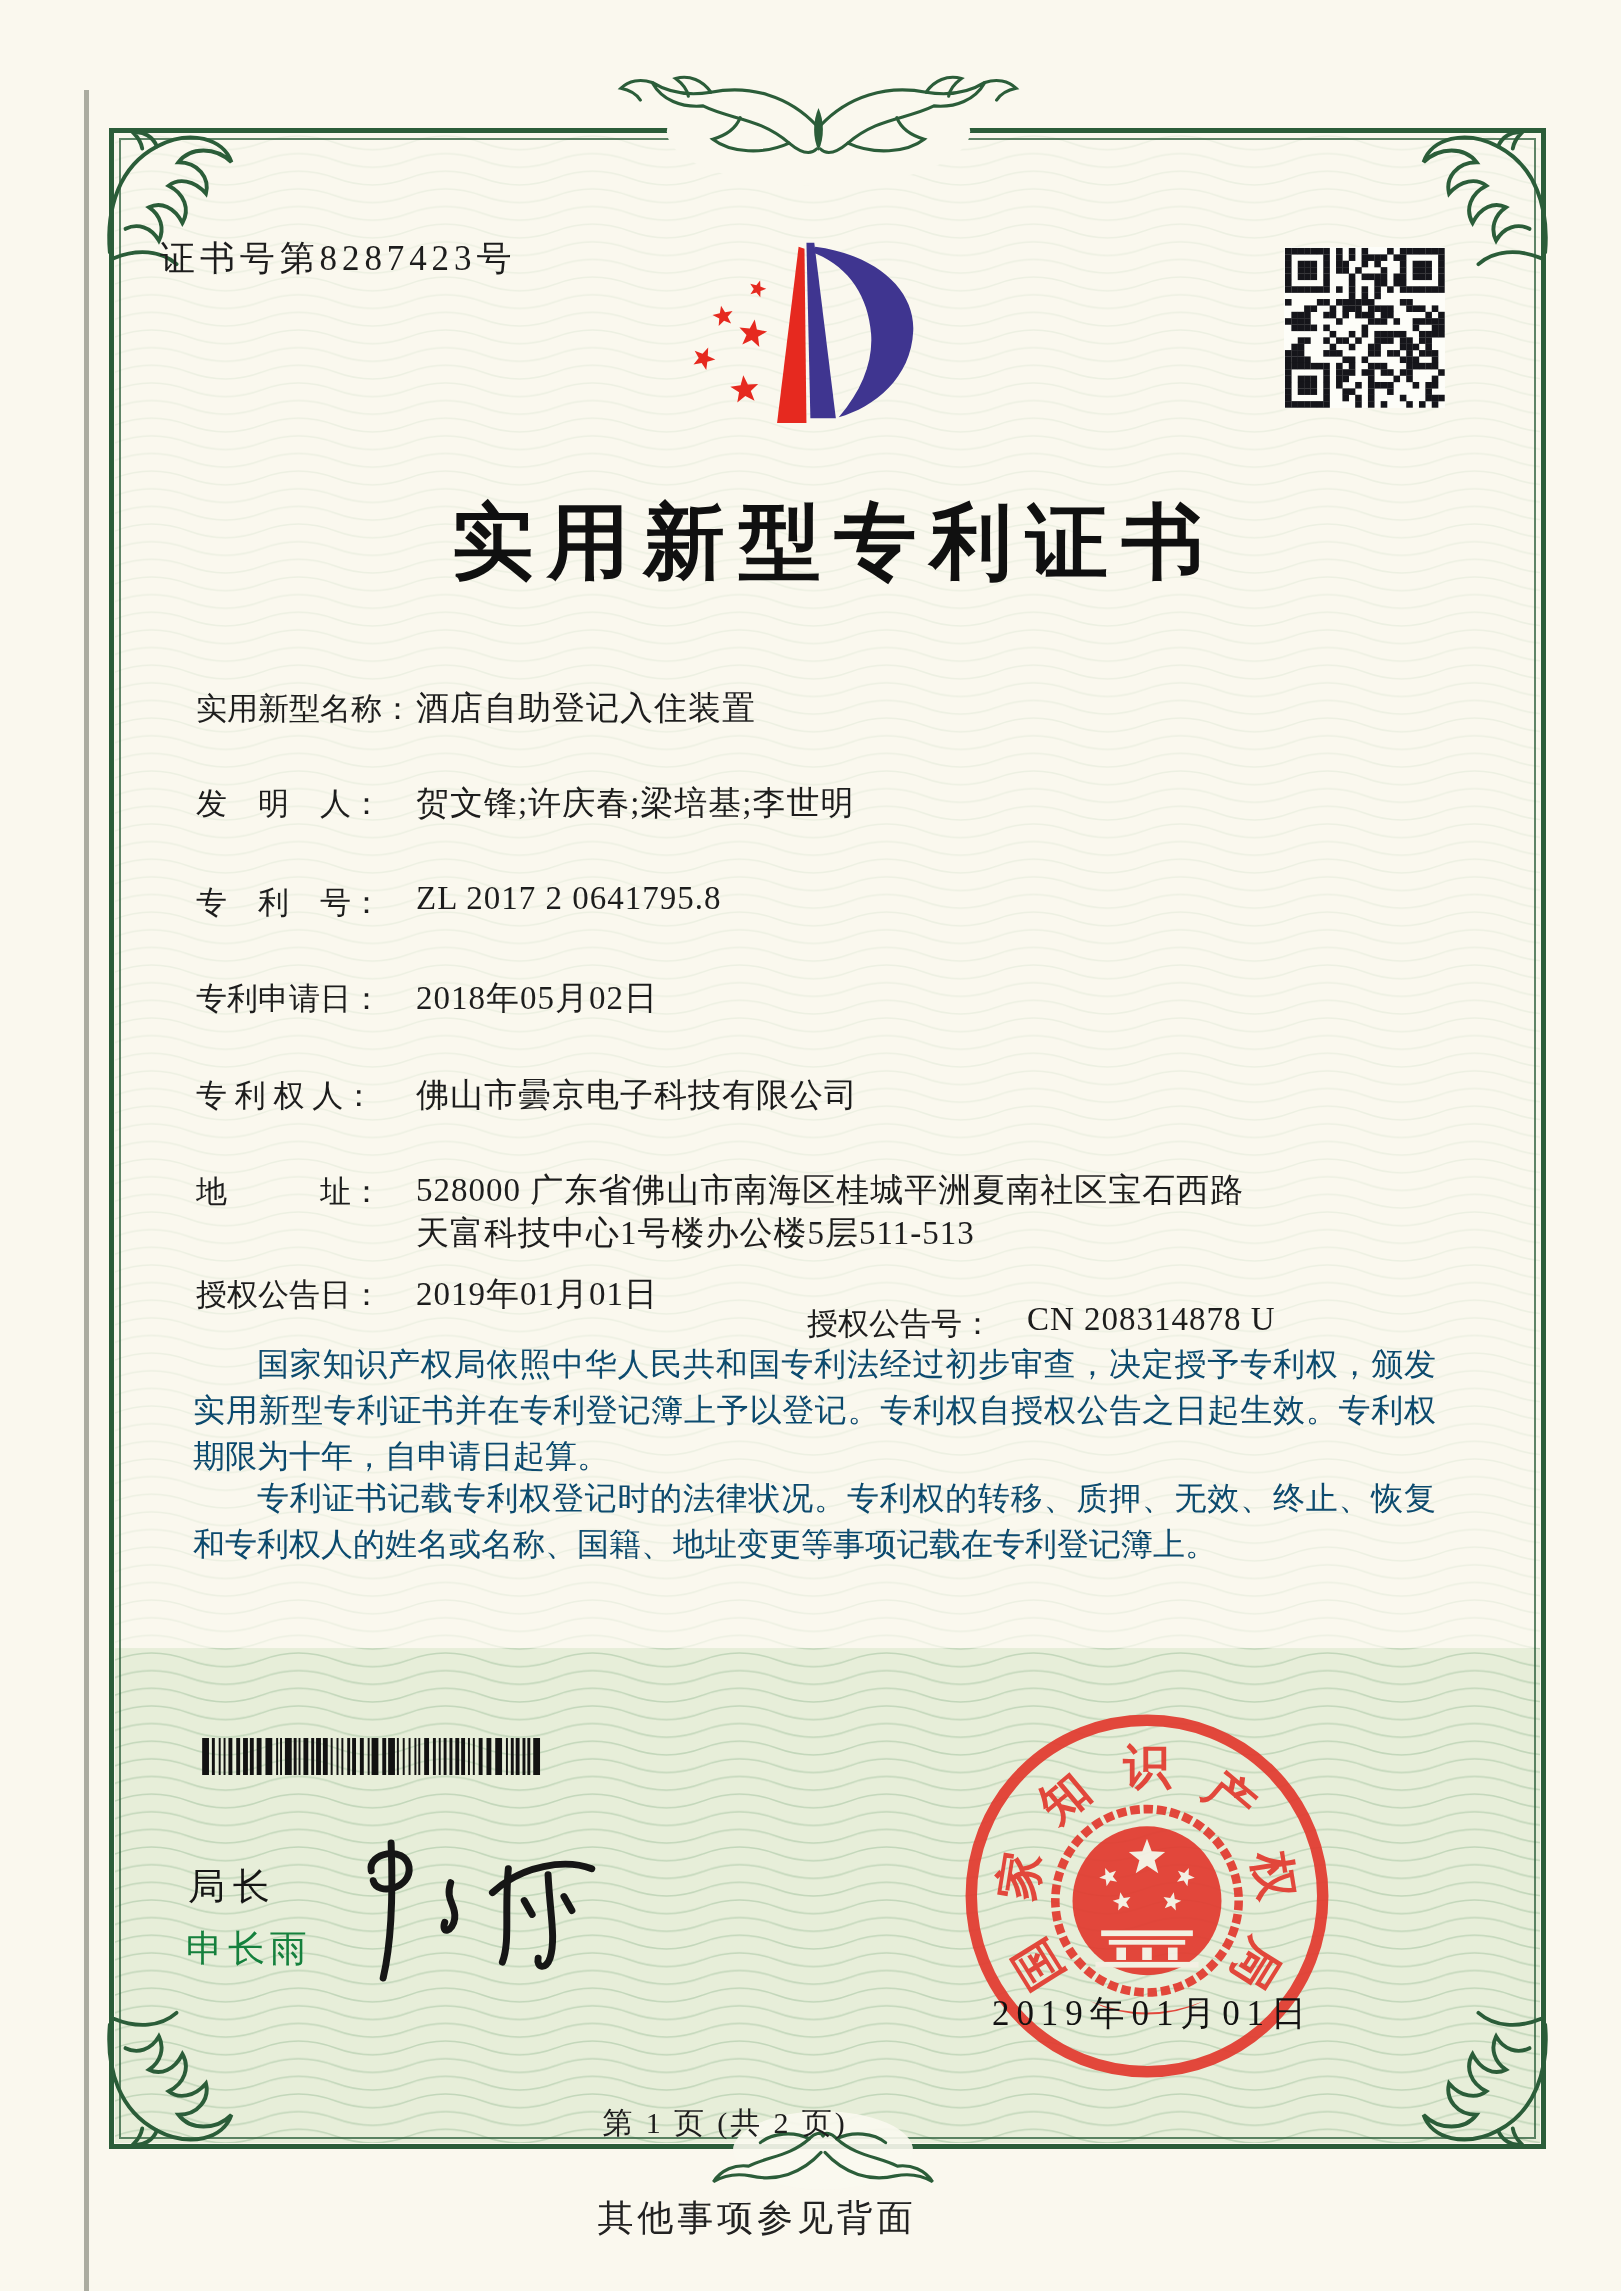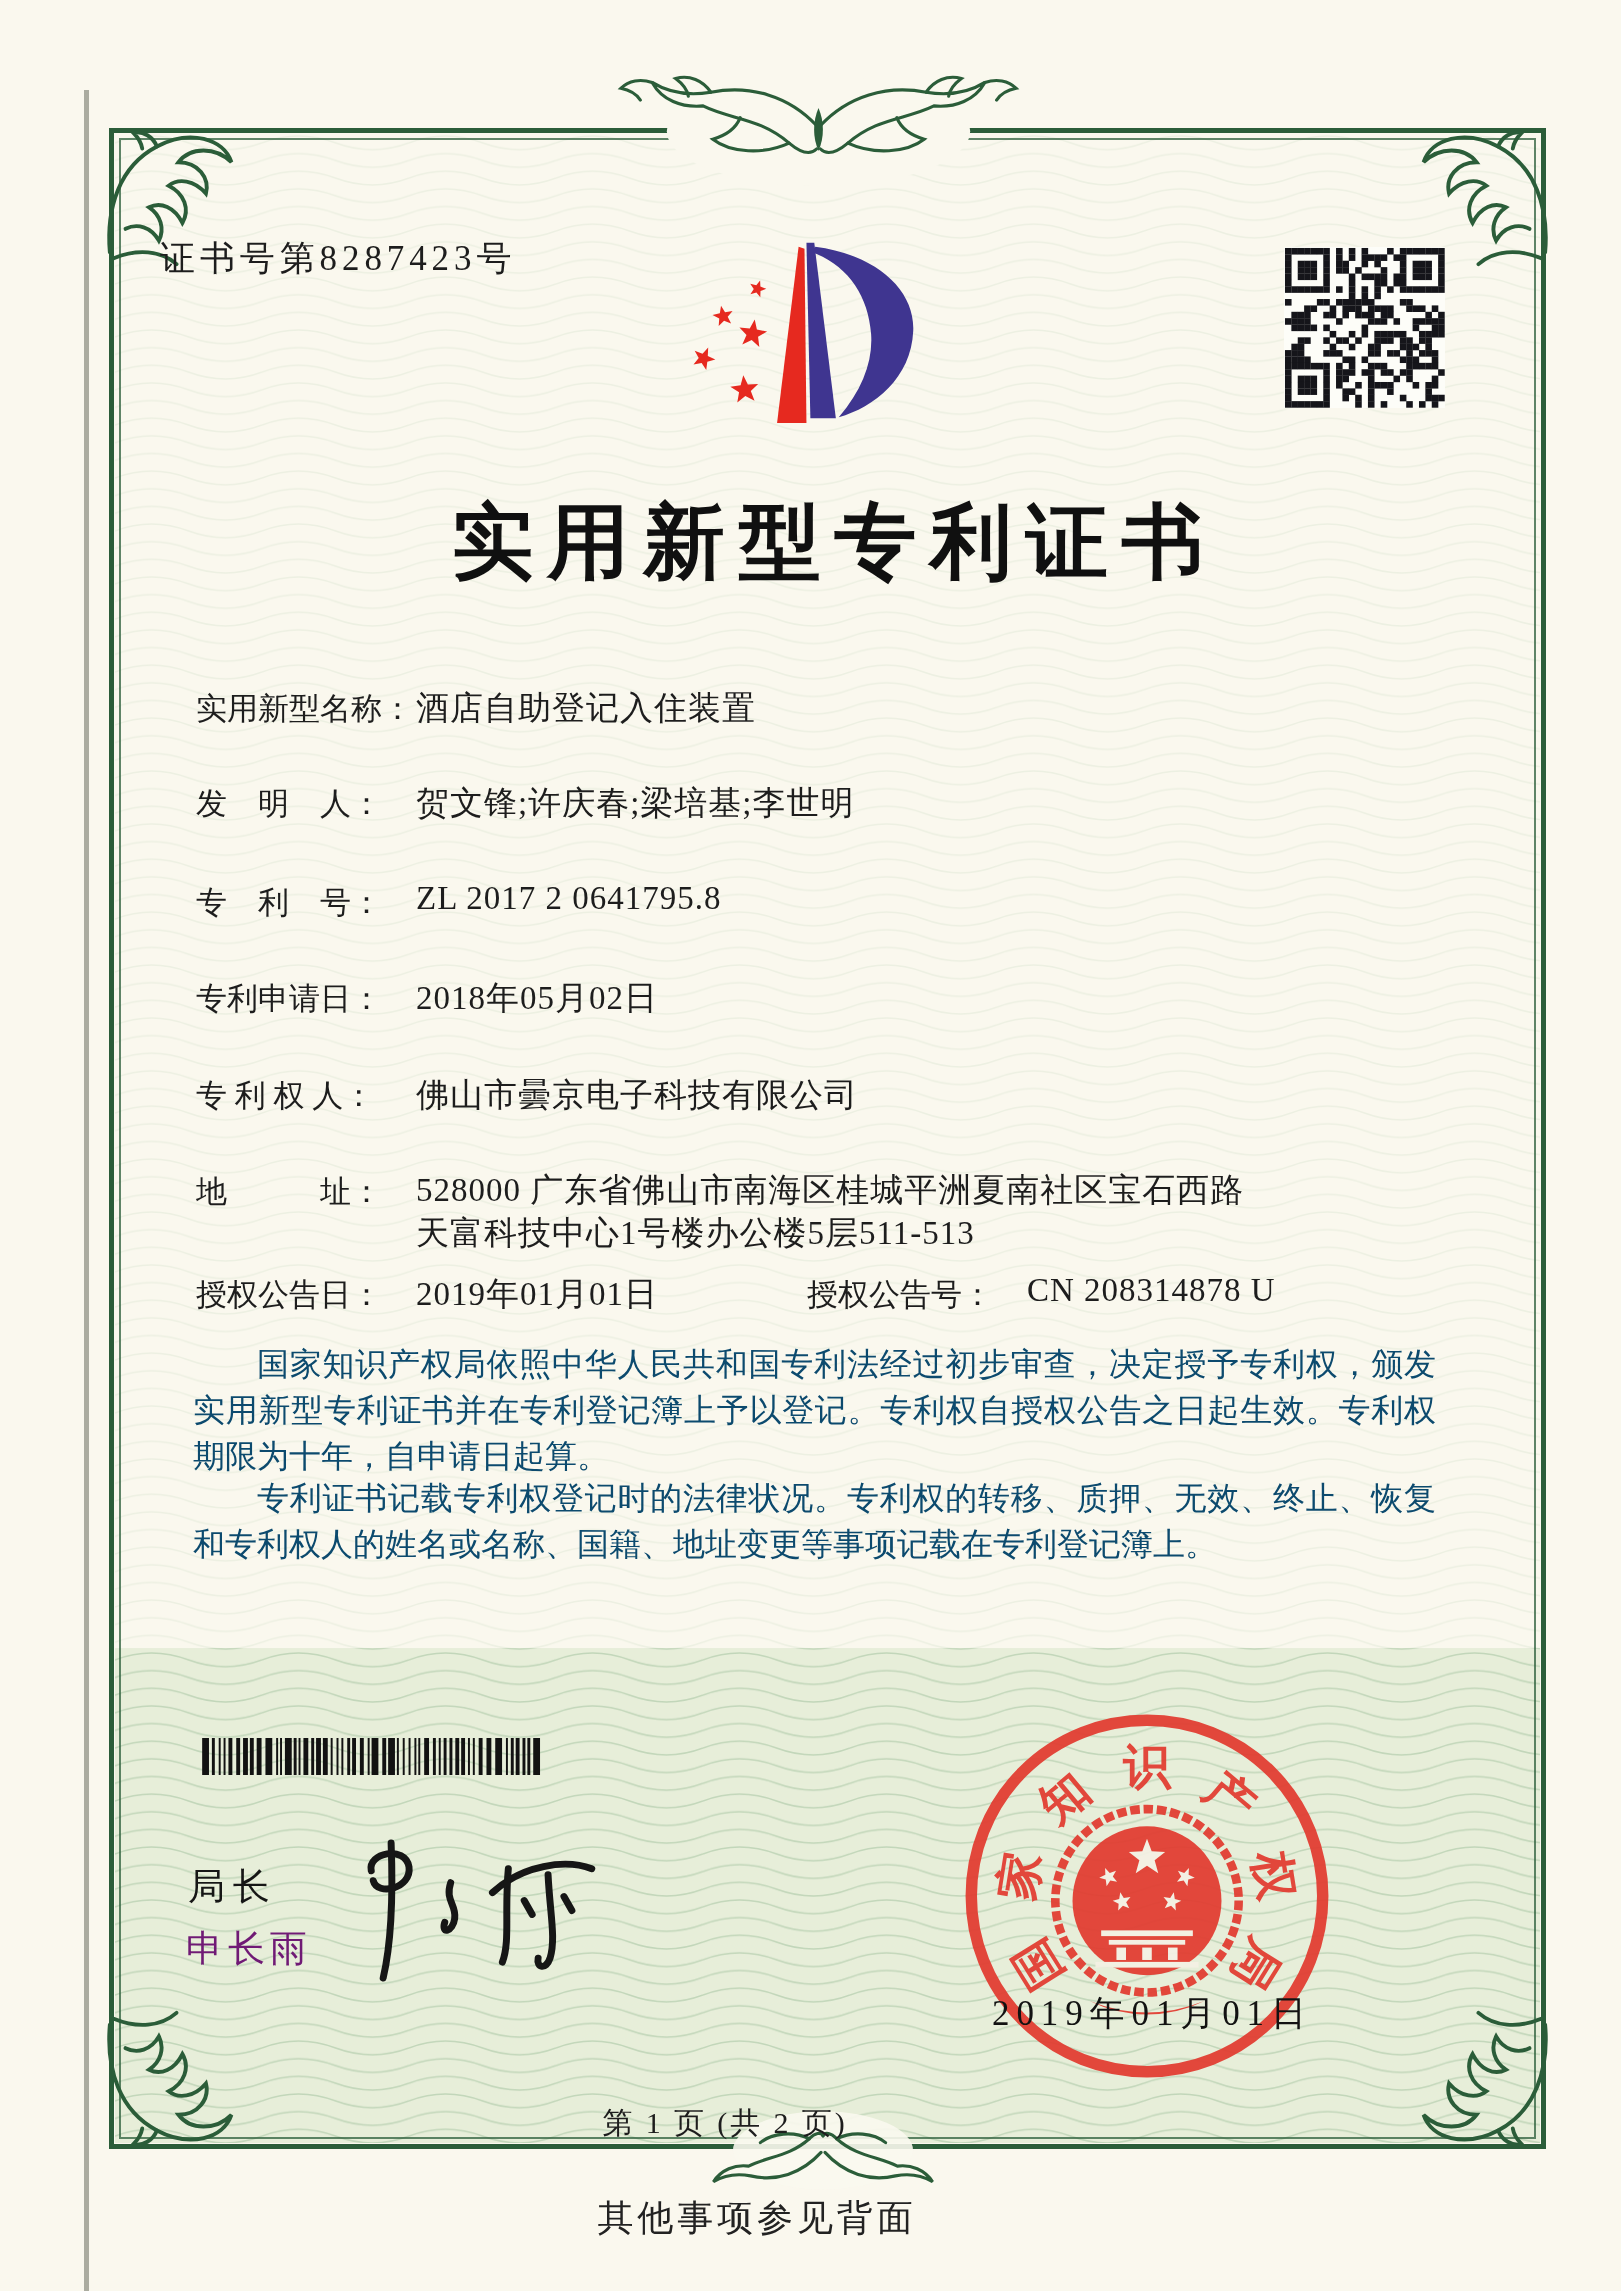--- a/index.html
+++ b/index.html
@@ -24,26 +24,26 @@
   .cert-no{position:absolute;left:160px;top:235px;font-size:35px;letter-spacing:4.9px;}
   .logo{position:absolute;left:684px;top:233px;}
   .qr{position:absolute;left:1284px;top:247px;background:#fdfdf8;}
   .title{position:absolute;left:109px;top:488px;width:1437px;text-align:center;
          font-size:82px;font-weight:bold;letter-spacing:13.7px;text-indent:13.7px;color:#101010;}
   .row{position:absolute;left:196px;display:flex;align-items:flex-start;font-size:33px;}
   .lab{display:inline-block;width:220px;font-size:31px;white-space:nowrap;padding-top:2px;flex:0 0 220px;}
   .val{letter-spacing:1px;white-space:nowrap;}
   .col{display:flex;flex-direction:column;}
   .col span{line-height:43px;white-space:nowrap;}
-  .row2{position:absolute;left:807px;display:flex;font-size:33px;}
+  .row2{position:absolute;left:807px;display:flex;font-size:33px;margin-top:29px;}
   .para{position:absolute;left:193px;width:1243px;font-size:32px;line-height:46px;
         text-align:justify;text-indent:2em;color:#0c4a6e;}
   .barcode{position:absolute;left:199px;top:1738px;}
   .director-title{position:absolute;left:188px;top:1862px;font-size:37px;letter-spacing:7.8px;color:#161616;}
-  .director-name{position:absolute;left:186px;top:1924px;font-size:37px;letter-spacing:4.9px;color:#701a75;}
+  .director-name{position:absolute;left:186px;top:1924px;font-size:37px;letter-spacing:4.9px;color:#15803d;}
   .signature{position:absolute;left:351px;top:1835px;z-index:5;}
   .seal{position:absolute;left:956px;top:1705px;opacity:.93;z-index:4;}
   .seal-ch{font-size:50px;font-weight:bold;fill:var(--seal-red);text-anchor:middle;
            font-family:"Liberation Serif",serif;}
   .seal-date{position:absolute;left:992px;top:1990px;font-size:35px;letter-spacing:6.9px;color:#121212;z-index:6;}
   .page-info{position:absolute;left:529px;top:2103px;width:392px;text-align:center;font-size:30px;letter-spacing:2.9px;}
   .back-note{position:absolute;left:561px;top:2194px;width:392px;text-align:center;font-size:36px;letter-spacing:3.9px;color:#222;}
   #logo-stars polygon{fill:var(--logo-red);}
   #qr-modules rect{fill:#15151a;}
   #barcode-bars rect{fill:#121212;}

